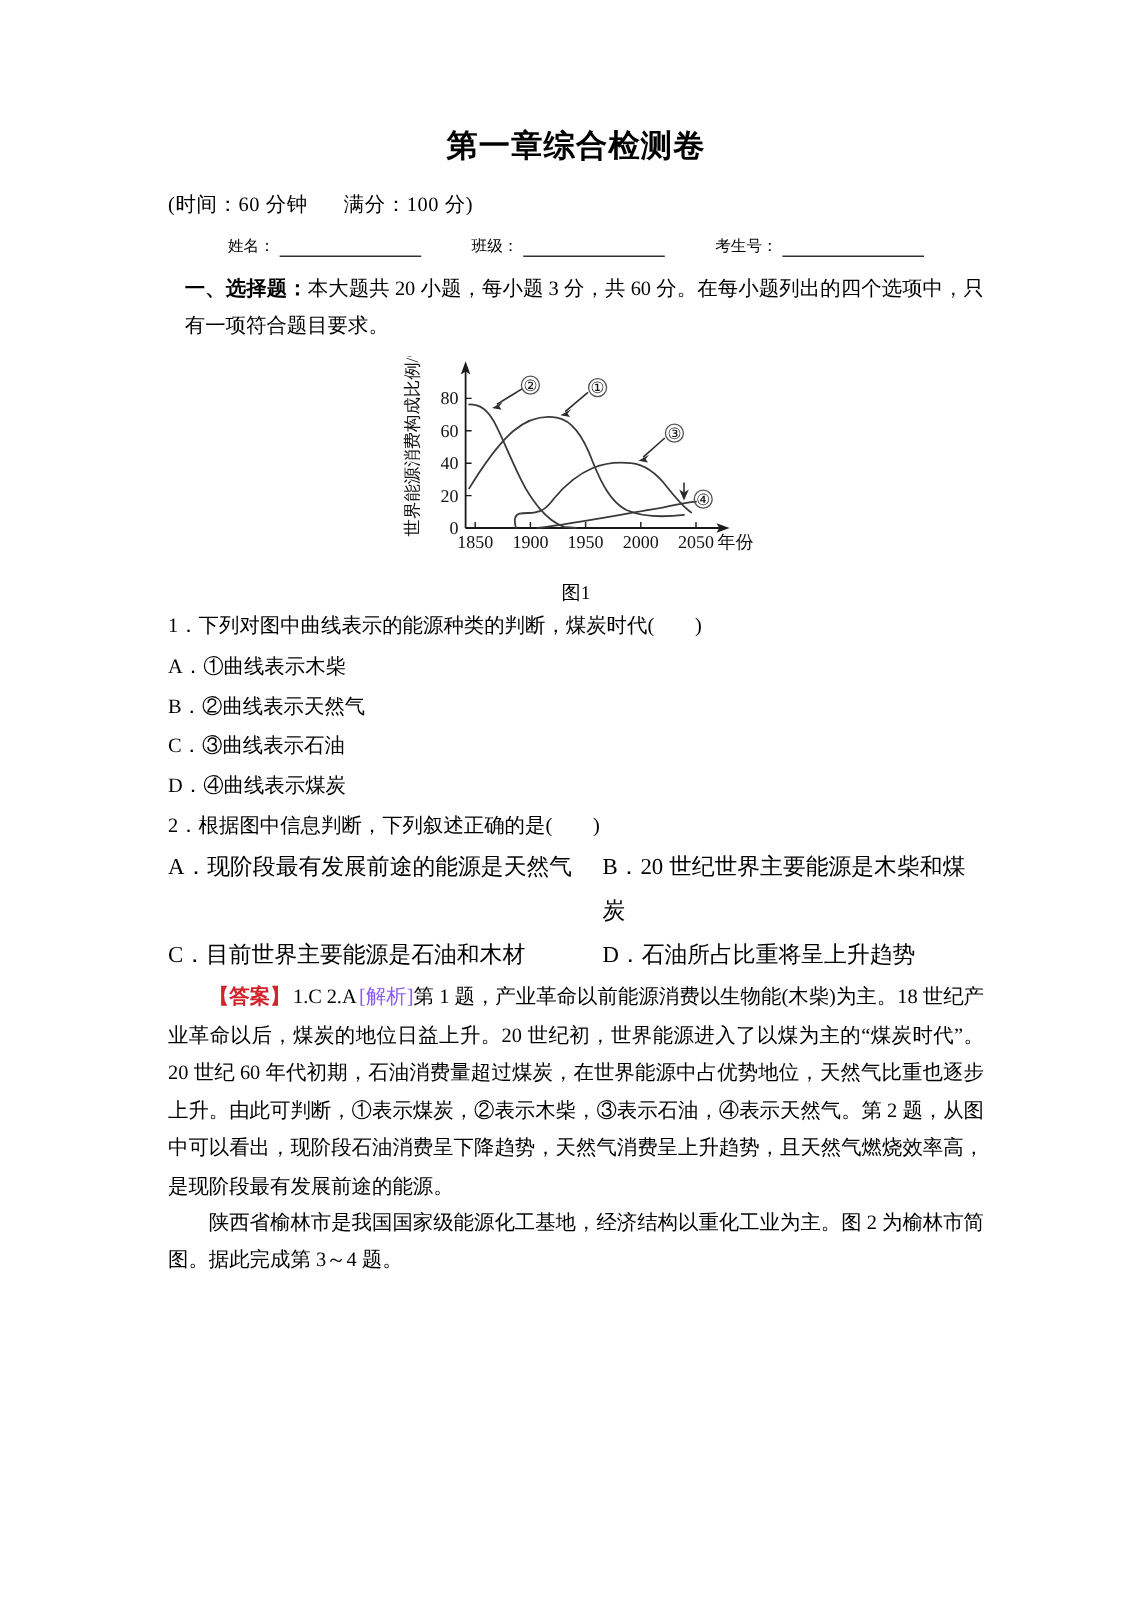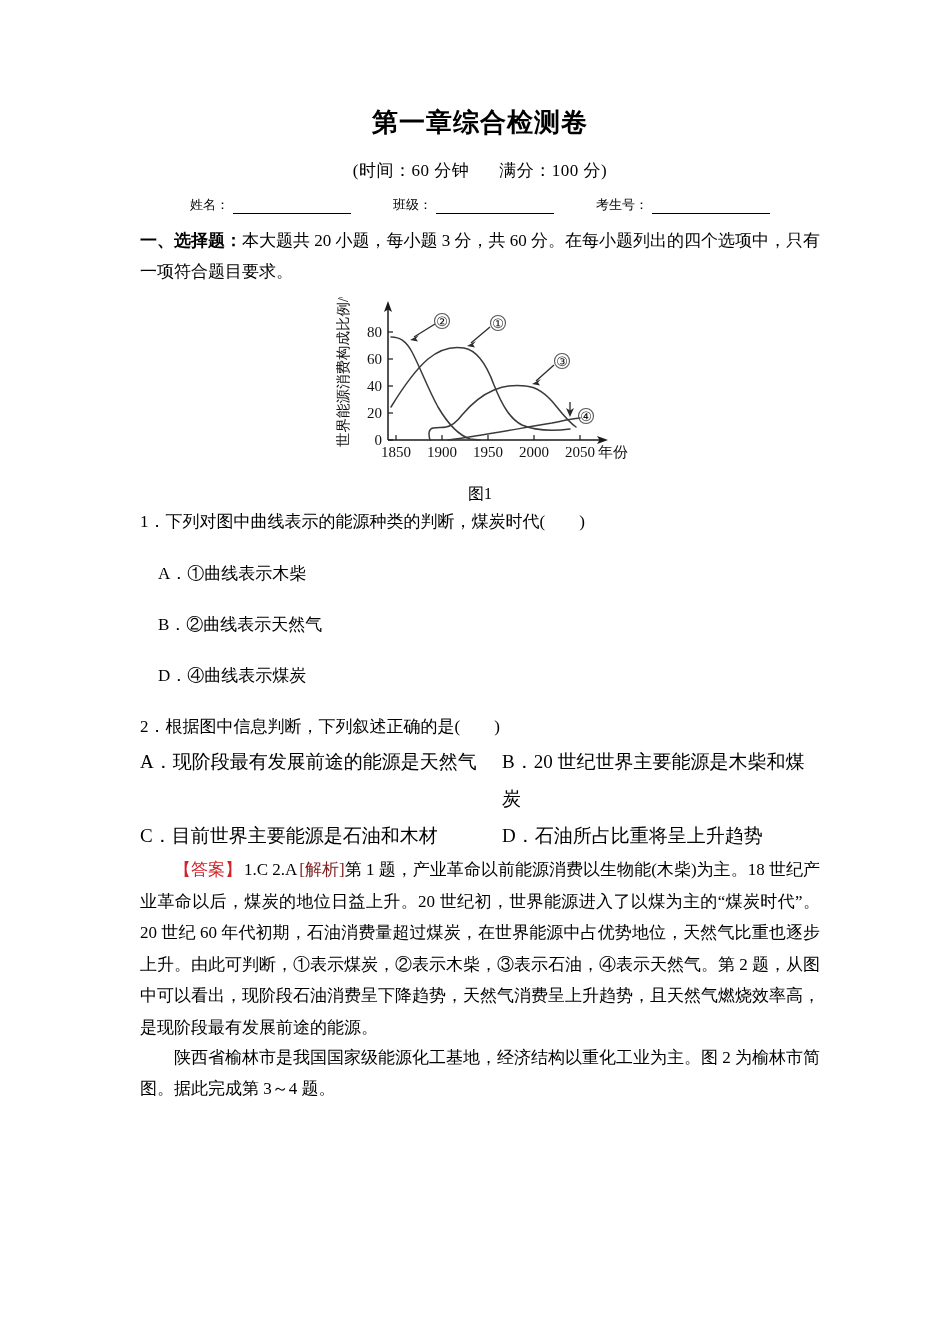--- a/index.html
+++ b/index.html
@@ -34,21 +34,21 @@
   .doc-title {
     text-align: center;
     font-size: 26px;
     font-weight: 700;
     letter-spacing: 1px;
     margin-top: 108px;
     line-height: 1.1;
     font-family: "DejaVu Sans", "Liberation Sans", sans-serif;
   }
   .doc-subtitle {
-    text-align: center;
+    text-align: left;
     font-size: 17px;
     margin-top: 22px;
     letter-spacing: 0.5px;
   }
   .doc-subtitle .gap { display: inline-block; width: 30px; }
 
   .field-row {
     margin-top: 14px;
     font-size: 13px;
     display: flex;
@@ -73,51 +73,51 @@
   
   .para {
     font-size: 17px;
     line-height: 1.82;
     text-align: justify;
     text-justify: inter-ideograph;
     margin: 0;
   }
   .para.indent { text-indent: 34px; }
   .sec-head { font-weight: 700; }
-  .para-block { margin-top: 12px; }
+  .para-block { margin-top: 12px; margin-left: 14px; }
 
   .q-line {
     font-size: 17px;
     line-height: 1.95;
     margin: 0;
   }
   .q-opt {
     font-size: 17px;
     line-height: 1.95;
-    margin: 18px;
+    margin: 0;
   }
   .opt-2col {
     font-size: 19px;
     line-height: 1.95;
     display: flex;
     margin: 0;
   }
   .opt-2col .c1 { width: 362px; flex: 0 0 362px; }
   .opt-2col .c2 { flex: 1; }
 
   .answer-para {
     font-size: 17px;
     line-height: 1.85;
     text-align: justify;
     text-justify: inter-ideograph;
     margin: 0;
     text-indent: 34px;
   }
-  .ans-tag { color: #d2232a; font-weight: 400; }
-  .exp-tag { color: #7f1d1d; }
+  .ans-tag { color: #d2232a; font-weight: 700; }
+  .exp-tag { color: #8b5cf6; }
   .ans-codes { margin: 0 2px; }
 
   
   .figure-wrap {
     margin-top: 10px;
     width: 680px;
     display: flex;
     flex-direction: column;
     align-items: center;
   }
@@ -255,20 +255,21 @@
         <circle class="num-circle" cx="256" cy="119" r="7.5"></circle>
         <text class="num-txt" x="256" y="123.5">④</text>
       </svg>
       <div class="figure-caption">图1</div>
     </div>
 
     <div>
       <p class="q-line"><span>1．</span><span>下列对图中曲线表示的能源种类的判断，煤炭时代(　　)</span></p>
       <p class="q-opt">A．①曲线表示木柴</p>
       <p class="q-opt">B．②曲线表示天然气</p>
+      <p class="q-opt">C．③曲线表示石油</p>
       <p class="q-opt">D．④曲线表示煤炭</p>
     </div>
 
     <div>
       <p class="q-line"><span>2．</span><span>根据图中信息判断，下列叙述正确的是(　　)</span></p>
       <div class="opt-2col">
         <span class="c1">A．现阶段最有发展前途的能源是天然气</span>
         <span class="c2">B．20 世纪世界主要能源是木柴和煤炭</span>
       </div>
       <div class="opt-2col">

